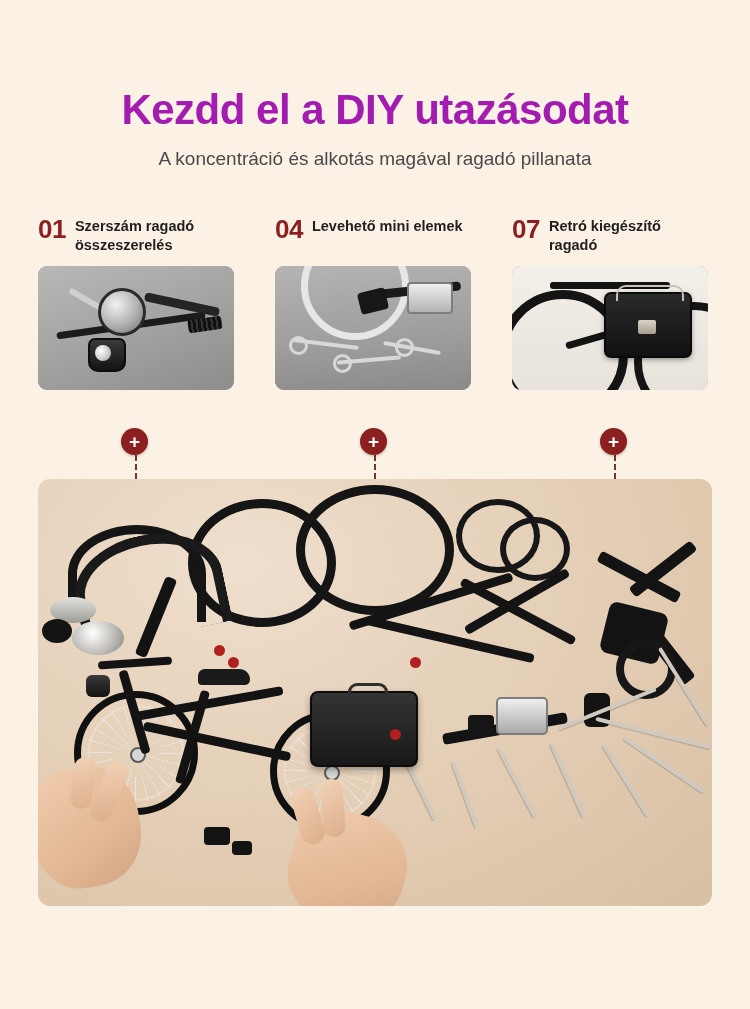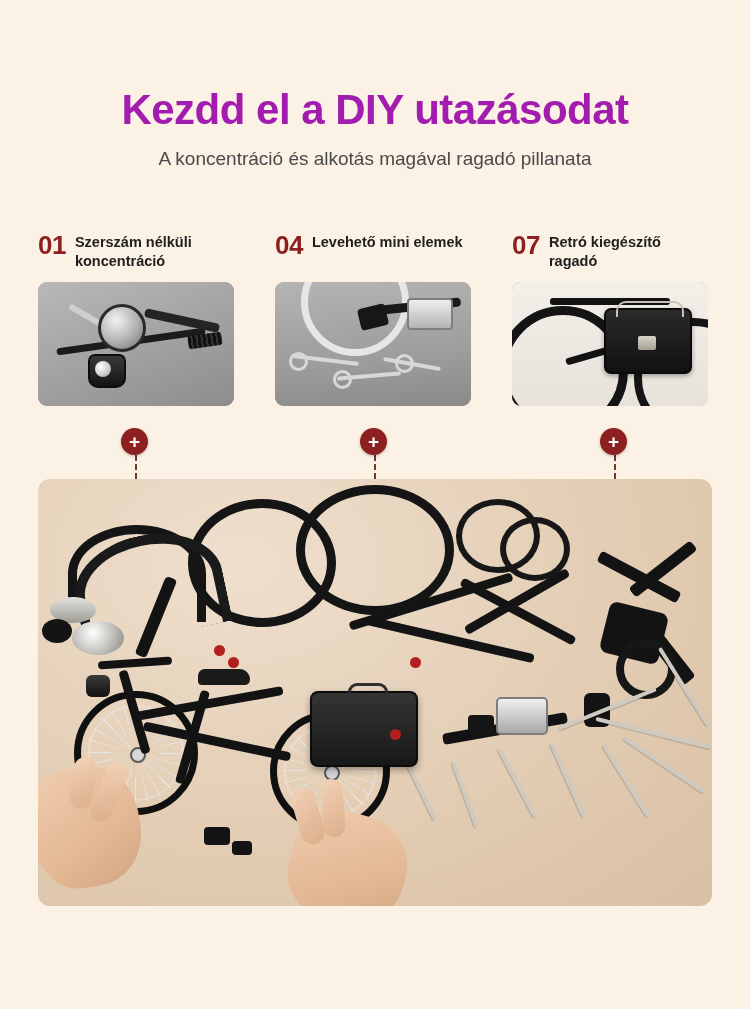--- a/index.html
+++ b/index.html
@@ -45,21 +45,20 @@
   
   .features {
     display: flex;
     justify-content: space-between;
     padding: 0 38px;
     margin-top: 46px;
   }
   .feature {
     width: 200px;
     position: relative;
-    margin-top: 16px;
   }
   .feature-head {
     display: flex;
     align-items: flex-start;
     gap: 9px;
     height: 44px;
   }
   .feature-num {
     font-size: 26px;
     font-weight: bold;
@@ -314,21 +313,21 @@
   <div class="header">
     <h1 class="title">Kezdd el a DIY utazásodat</h1>
     <p class="subtitle">A koncentráció és alkotás magával ragadó pillanata</p>
   </div>
 
   <div class="features">
 
     <div class="feature">
       <div class="feature-head">
         <span class="feature-num">01</span>
-        <span class="feature-label">Szerszám nélküli koncentráció</span>
+        <span class="feature-label">Szerszám ragadó összeszerelés</span>
       </div>
       <div class="feature-img">
         <div class="photo1">
           <div class="bar b1"></div>
           <div class="bar b2"></div>
           <div class="bar b3"></div>
           <div class="hub"></div>
           <div class="lamp"></div>
           <div class="grip"></div>
         </div>

